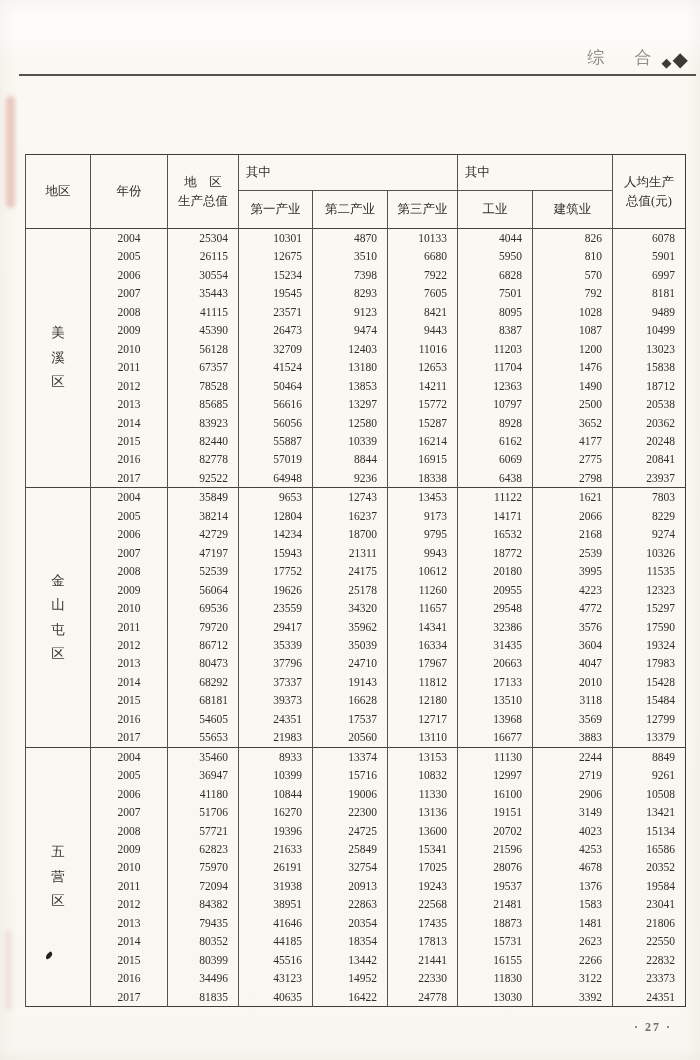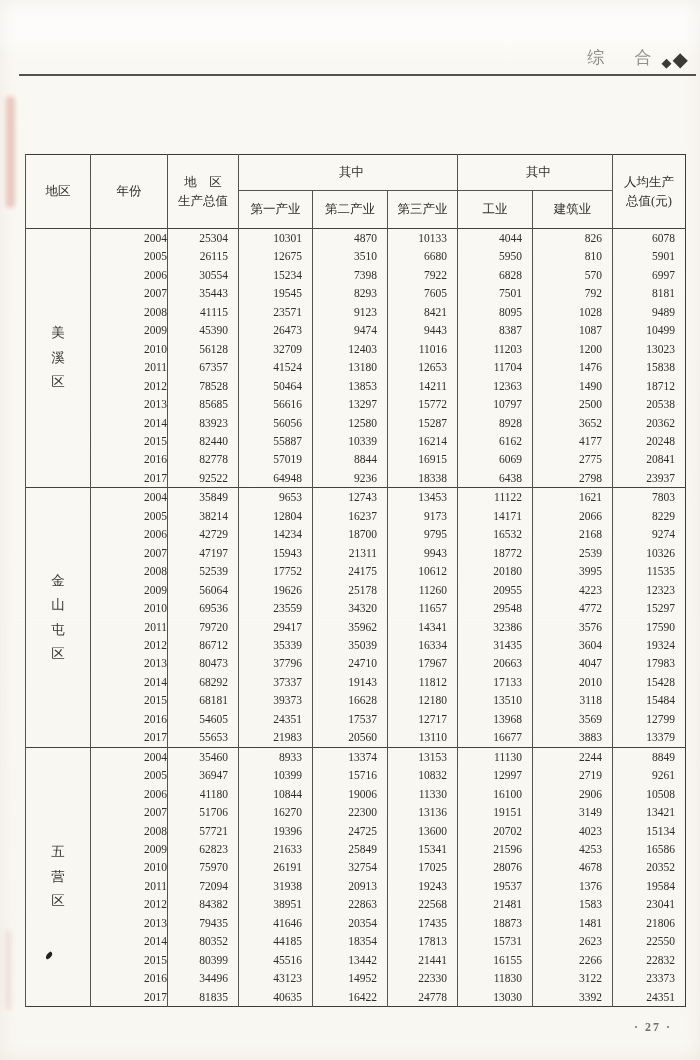--- a/index.html
+++ b/index.html
@@ -45,25 +45,25 @@
     border-collapse:collapse; table-layout:fixed;
     border:1.5px solid #3e3b37;
   }
   .main-table th, .main-table td {
     border-left:1px solid #56524d; padding:0; font-weight:normal;
   }
   .main-table thead tr.h1 { height:36px; }
   .main-table thead tr.h2 { height:38px; }
   .main-table thead th { font-size:12.5px; text-align:center; vertical-align:middle; }
   .main-table thead th.qz {
-    text-align:center; padding-left:7px; border-bottom:1px solid #56524d;
+    text-align:left; padding-left:7px; border-bottom:1px solid #56524d;
   }
   .two-line div { line-height:1.45; }
   .main-table tbody td { height:18.45px; line-height:18.45px; font-size:11.5px; }
-  td.year-cell { text-align:right; font-size:12px; }
+  td.year-cell { text-align:center; font-size:12px; }
   td.num-cell { text-align:right; padding-right:10px; font-size:11.5px; }
   td.num-cell.last { }
   tr.region-first td { border-top:1.3px solid #45423d; }
   td.region-cell { text-align:center; vertical-align:middle; }
   .region-vert {
     display:flex; flex-direction:column; align-items:center;
     gap:6px; font-size:13.5px; color:#3a3835;
   }
   .page-number {
     position:absolute; top:1020px; right:28px;

